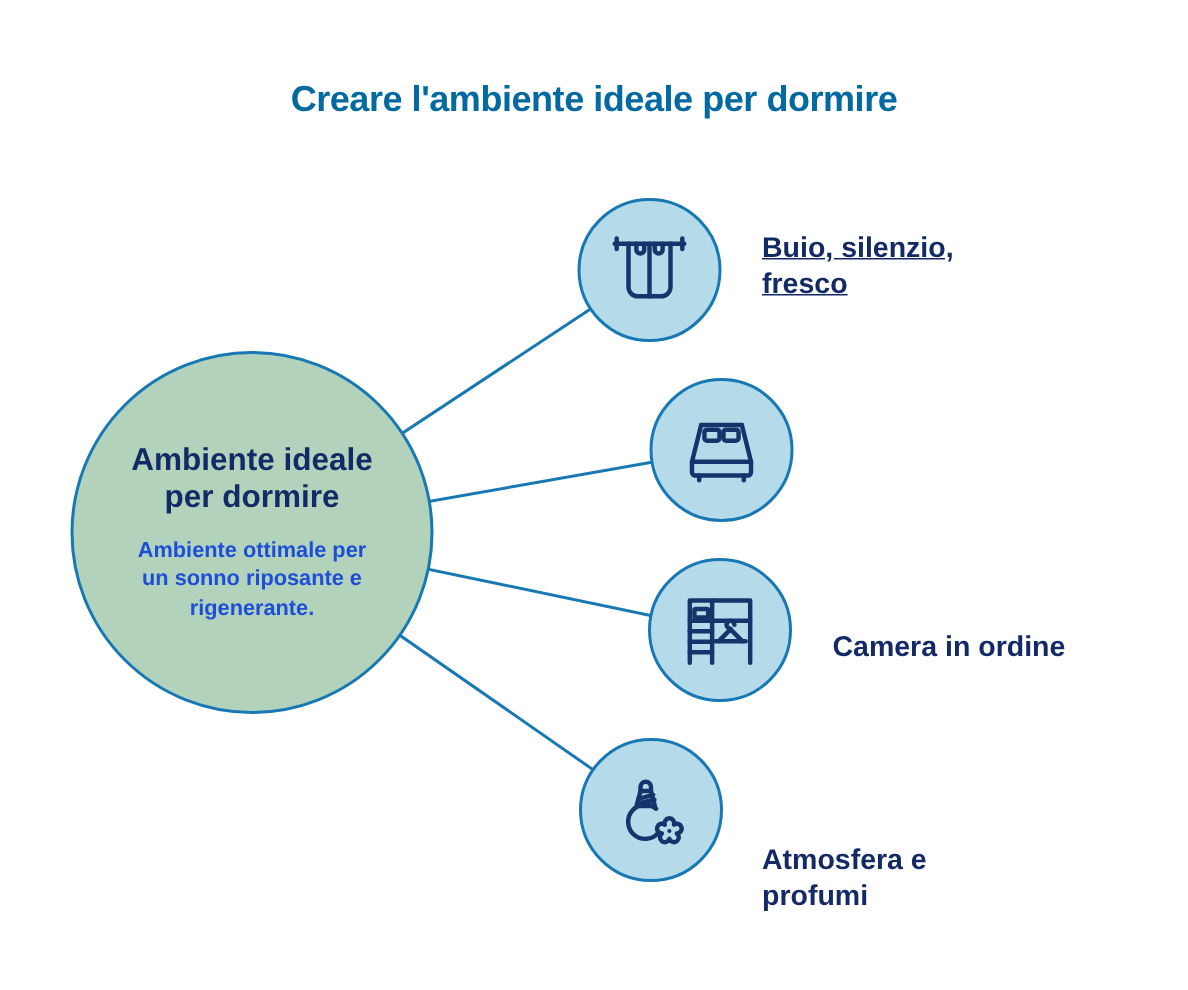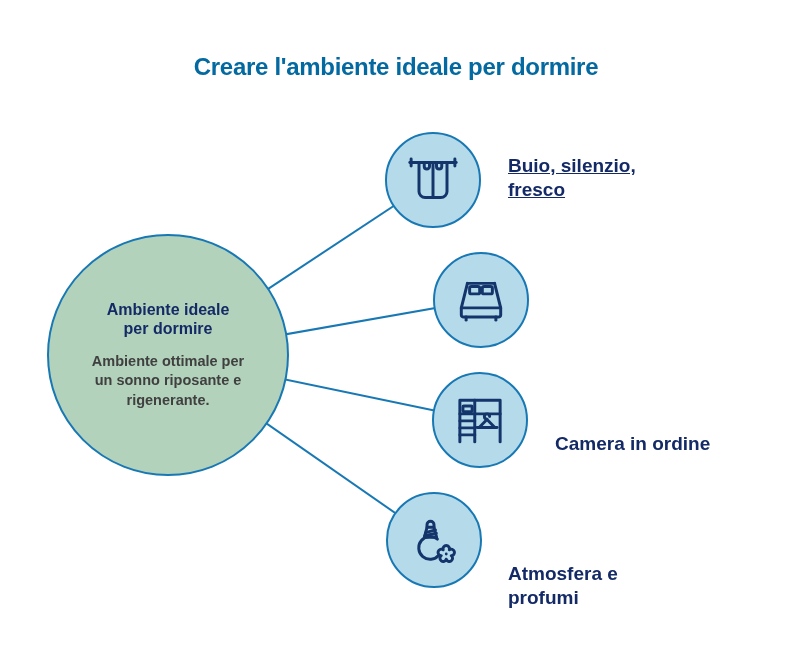--- a/index.html
+++ b/index.html
@@ -17,25 +17,25 @@
   .connectors{position:absolute;left:0;top:0;z-index:0;}
   .connectors line{stroke:#1878b4;stroke-width:2;}
   .hub{
     position:absolute;left:47px;top:234px;width:242px;height:242px;
     background:#b3d2bb;border:2px solid #1878b4;border-radius:50%;
     box-sizing:border-box;z-index:1;
     display:flex;flex-direction:column;align-items:center;justify-content:center;
     text-align:center;
   }
   .hub-title{
-    font-size:16px;font-weight:700;color:#142a66;line-height:1.22;
+    font-size:21px;font-weight:700;color:#142a66;line-height:1.22;
     white-space:pre-line;
   }
   .hub-desc{
-    margin-top:13px;font-size:14.5px;font-weight:700;color:#404040;
+    margin-top:13px;font-size:14.5px;font-weight:700;color:#1d4ed8;
     line-height:1.35;white-space:pre-line;
   }
   .node{
     position:absolute;width:96px;height:96px;border-radius:50%;
     background:#b5dbeb;border:2px solid #1878b4;box-sizing:border-box;
     display:flex;align-items:center;justify-content:center;z-index:1;
   }
   .node-1{left:385px;top:132px;}
   .node-2{left:433px;top:252px;}
   .node-3{left:432px;top:372px;}
@@ -45,21 +45,21 @@
     fill:none;stroke:#14356b;stroke-width:3.4;
     stroke-linecap:round;stroke-linejoin:round;
   }
   .icon-fill{fill:#14356b;stroke:none;}
   .node-label{
     position:absolute;font-size:19px;font-weight:700;color:#142a66;
     line-height:1.26;white-space:pre-line;z-index:1;
   }
   .label-1{left:508px;top:154px;text-decoration:underline;}
   .label-2{left:555px;top:277px;}
-  .label-3{left:555px;top:432px;}
+  .label-3{left:555px;top:420px;}
   .label-4{left:508px;top:515px;margin-top:47px;}
 </style>
 </head>
 <body>
 
 <div class="diagram">
 
   <h1 class="title">Creare l'ambiente ideale per dormire</h1>
 
   <svg class="connectors" width="792" height="660">

